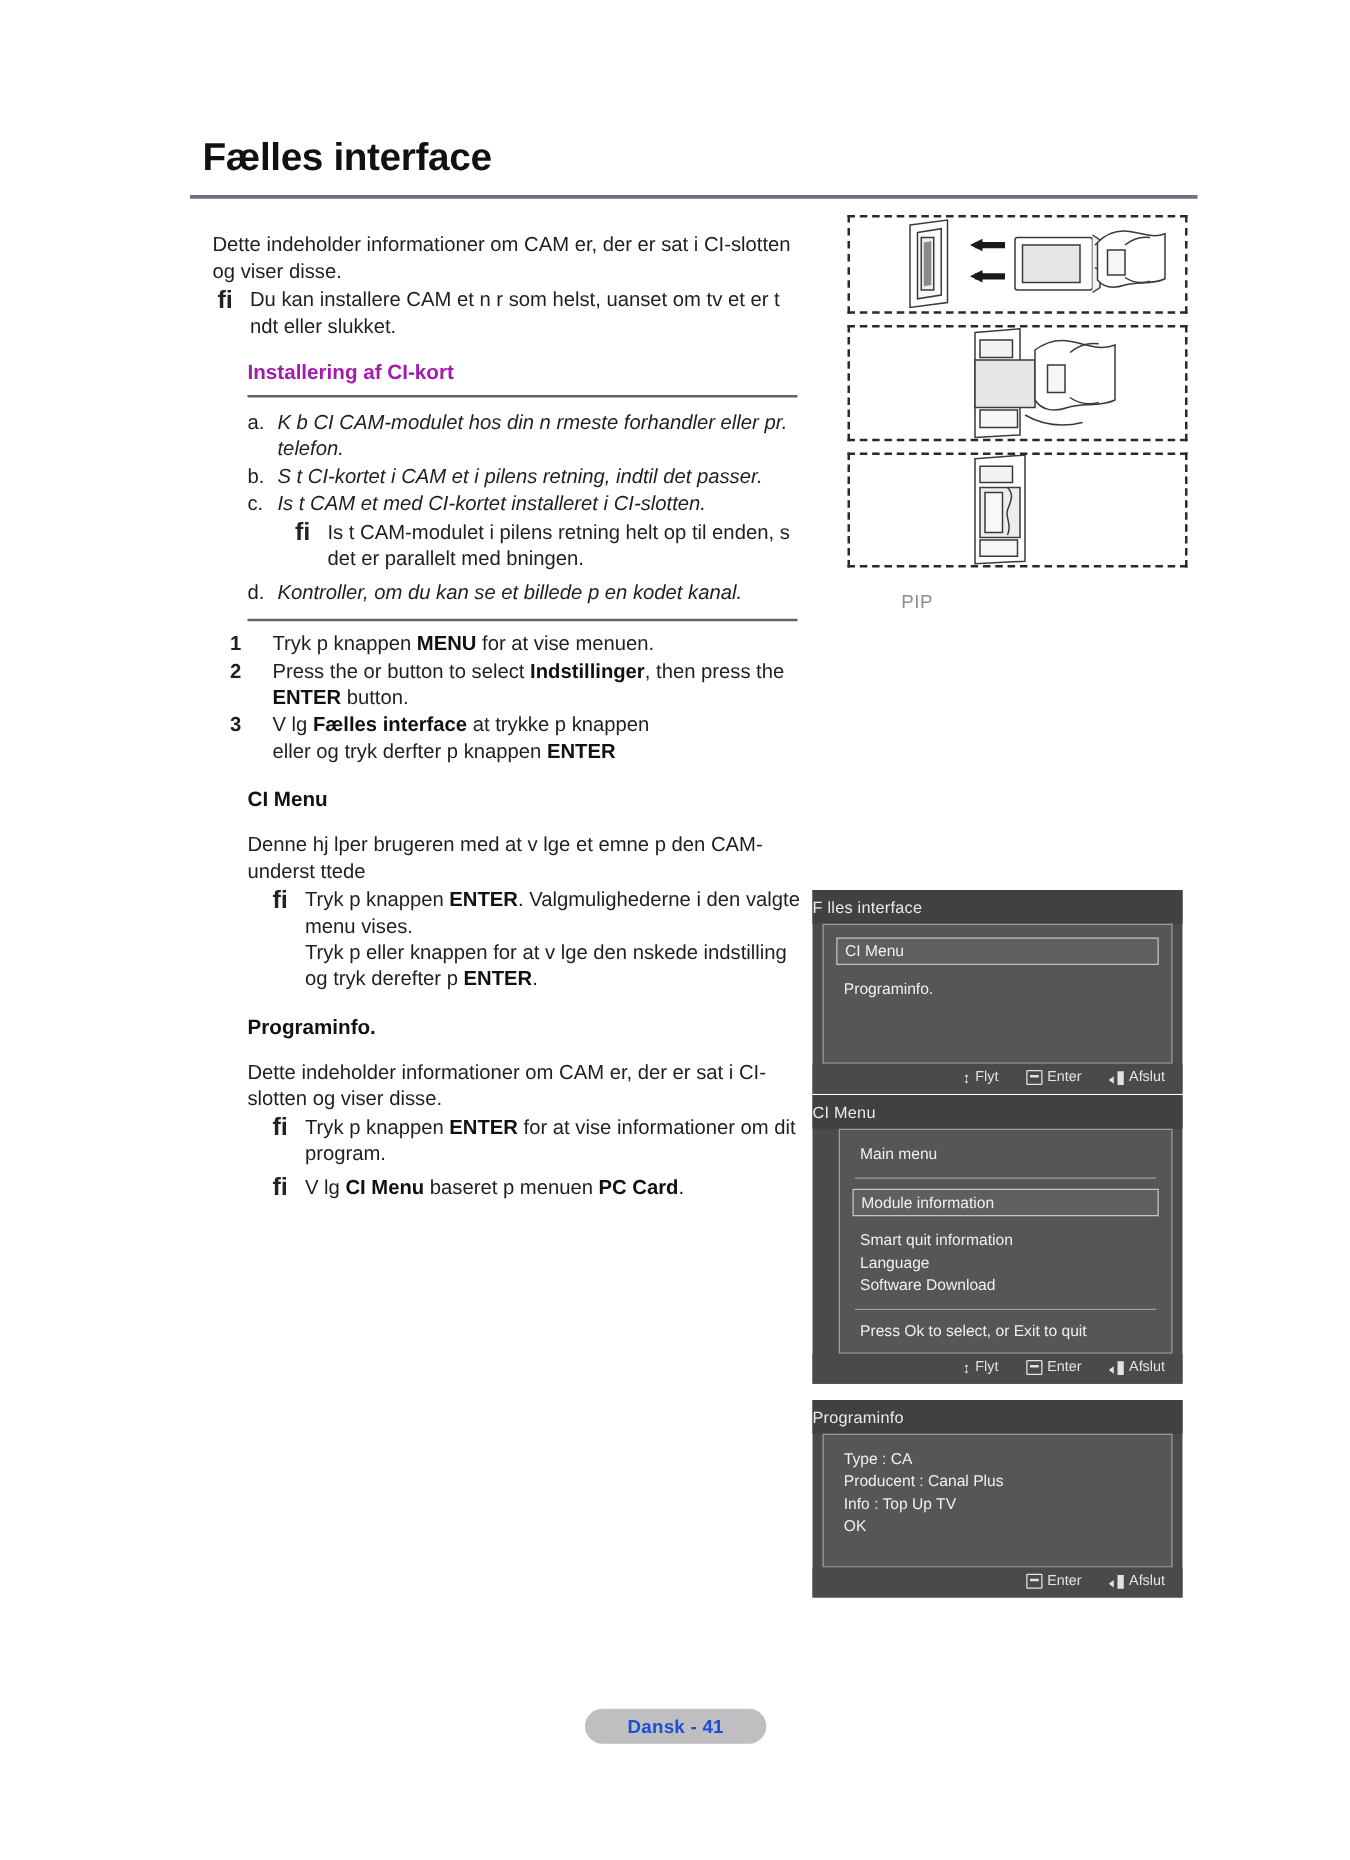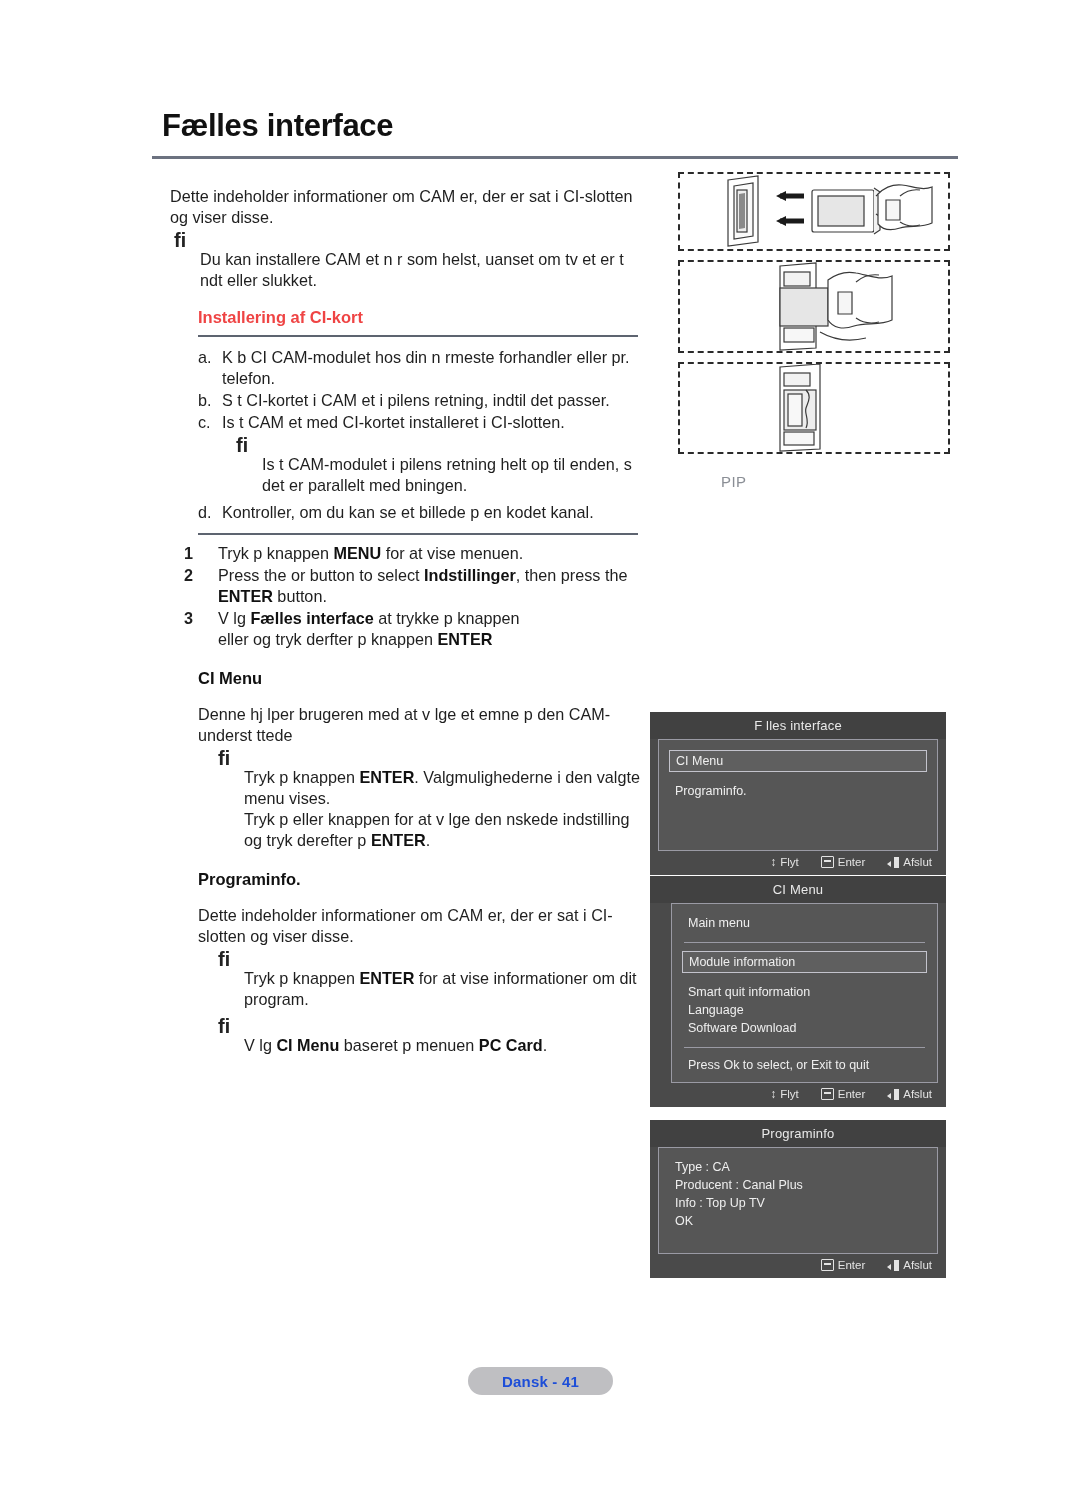--- a/index.html
+++ b/index.html
@@ -63,48 +63,48 @@
     flex: 0 0 auto;
     width: 26px;
     text-align: left;
     font-size: 20px;
     font-weight: 600;
     line-height: 1.05;
     letter-spacing: -1px;
     color: #222;
     padding-left: 4px;
   }
-  .note .note-body { flex: 1 1 auto; margin-top: 19px; }
+  .note .note-body { flex: 1 1 auto; }
 
   .note.indent { padding-left: 34px; }
   .note.indent2 { padding-left: 16px; }
 
   .subhead {
     font-size: 16.5px;
     font-weight: bold;
     margin: 16px 0 0 28px;
-    color: #ef4444;
+    color: #a21caf;
   }
   .subrule {
     height: 2px;
     background: #5d6470;
     margin: 6px 0 10px 28px;
     width: 440px;
   }
 
   .alpha-list { margin: 0 0 0 28px; }
   .alpha-item {
     display: flex;
     margin-bottom: 1px;
   }
   .alpha-item .marker {
     flex: 0 0 auto;
     width: 24px;
   }
-  .alpha-item .atext { flex: 1 1 auto; }
+  .alpha-item .atext { flex: 1 1 auto; font-style: italic; }
 
   .plainrule {
     height: 2px;
     background: #5d6470;
     margin: 10px 0 8px 28px;
     width: 440px;
   }
 
   .num-list { margin: 0 0 0 14px; }
   .num-item {
@@ -159,21 +159,21 @@
   
   .osd {
     position: absolute;
     left: 650px;
     width: 296px;
     background: #4a4a4a;
     color: #efefef;
     font-size: 12.5px;
   }
   .osd-title {
-    text-align: center;
+    text-align: left;
     padding: 6px 0 6px;
     background: #414141;
     font-size: 13px;
     color: #e9e9e9;
     letter-spacing: 0.2px;
   }
   .osd-body {
     margin: 0 8px;
     border: 1px solid #9a9aa4;
     background: #565656;

